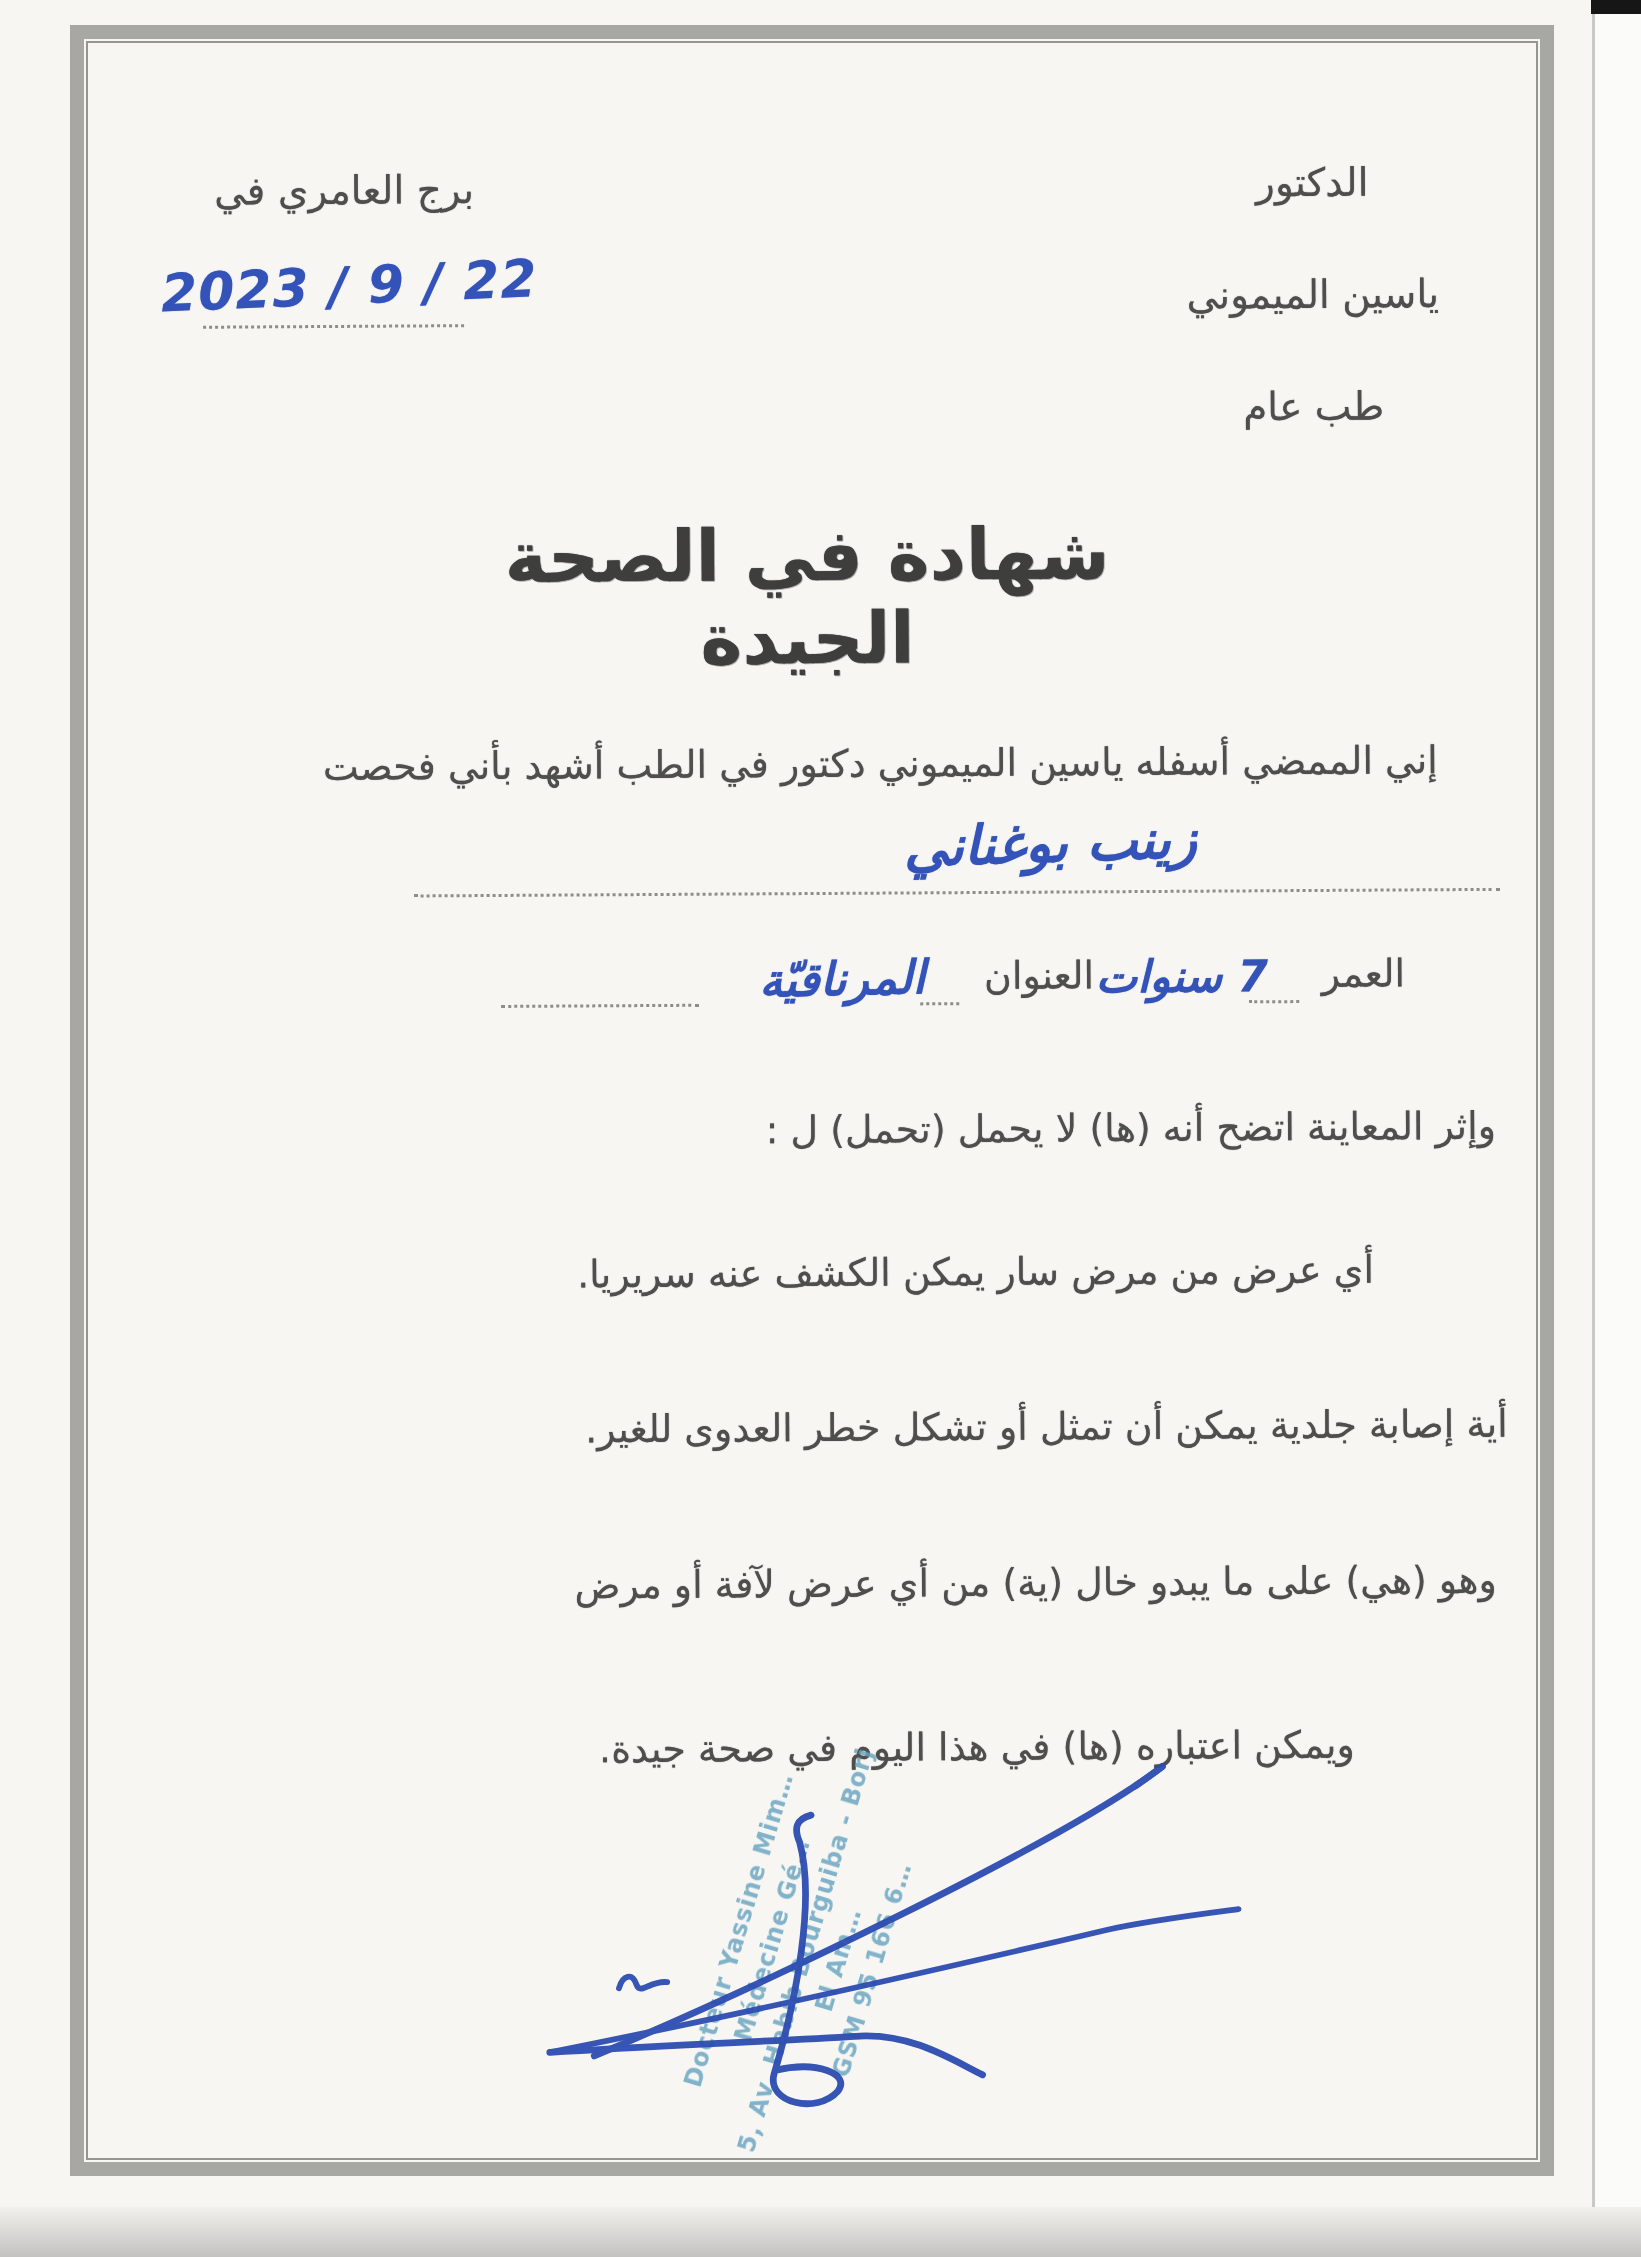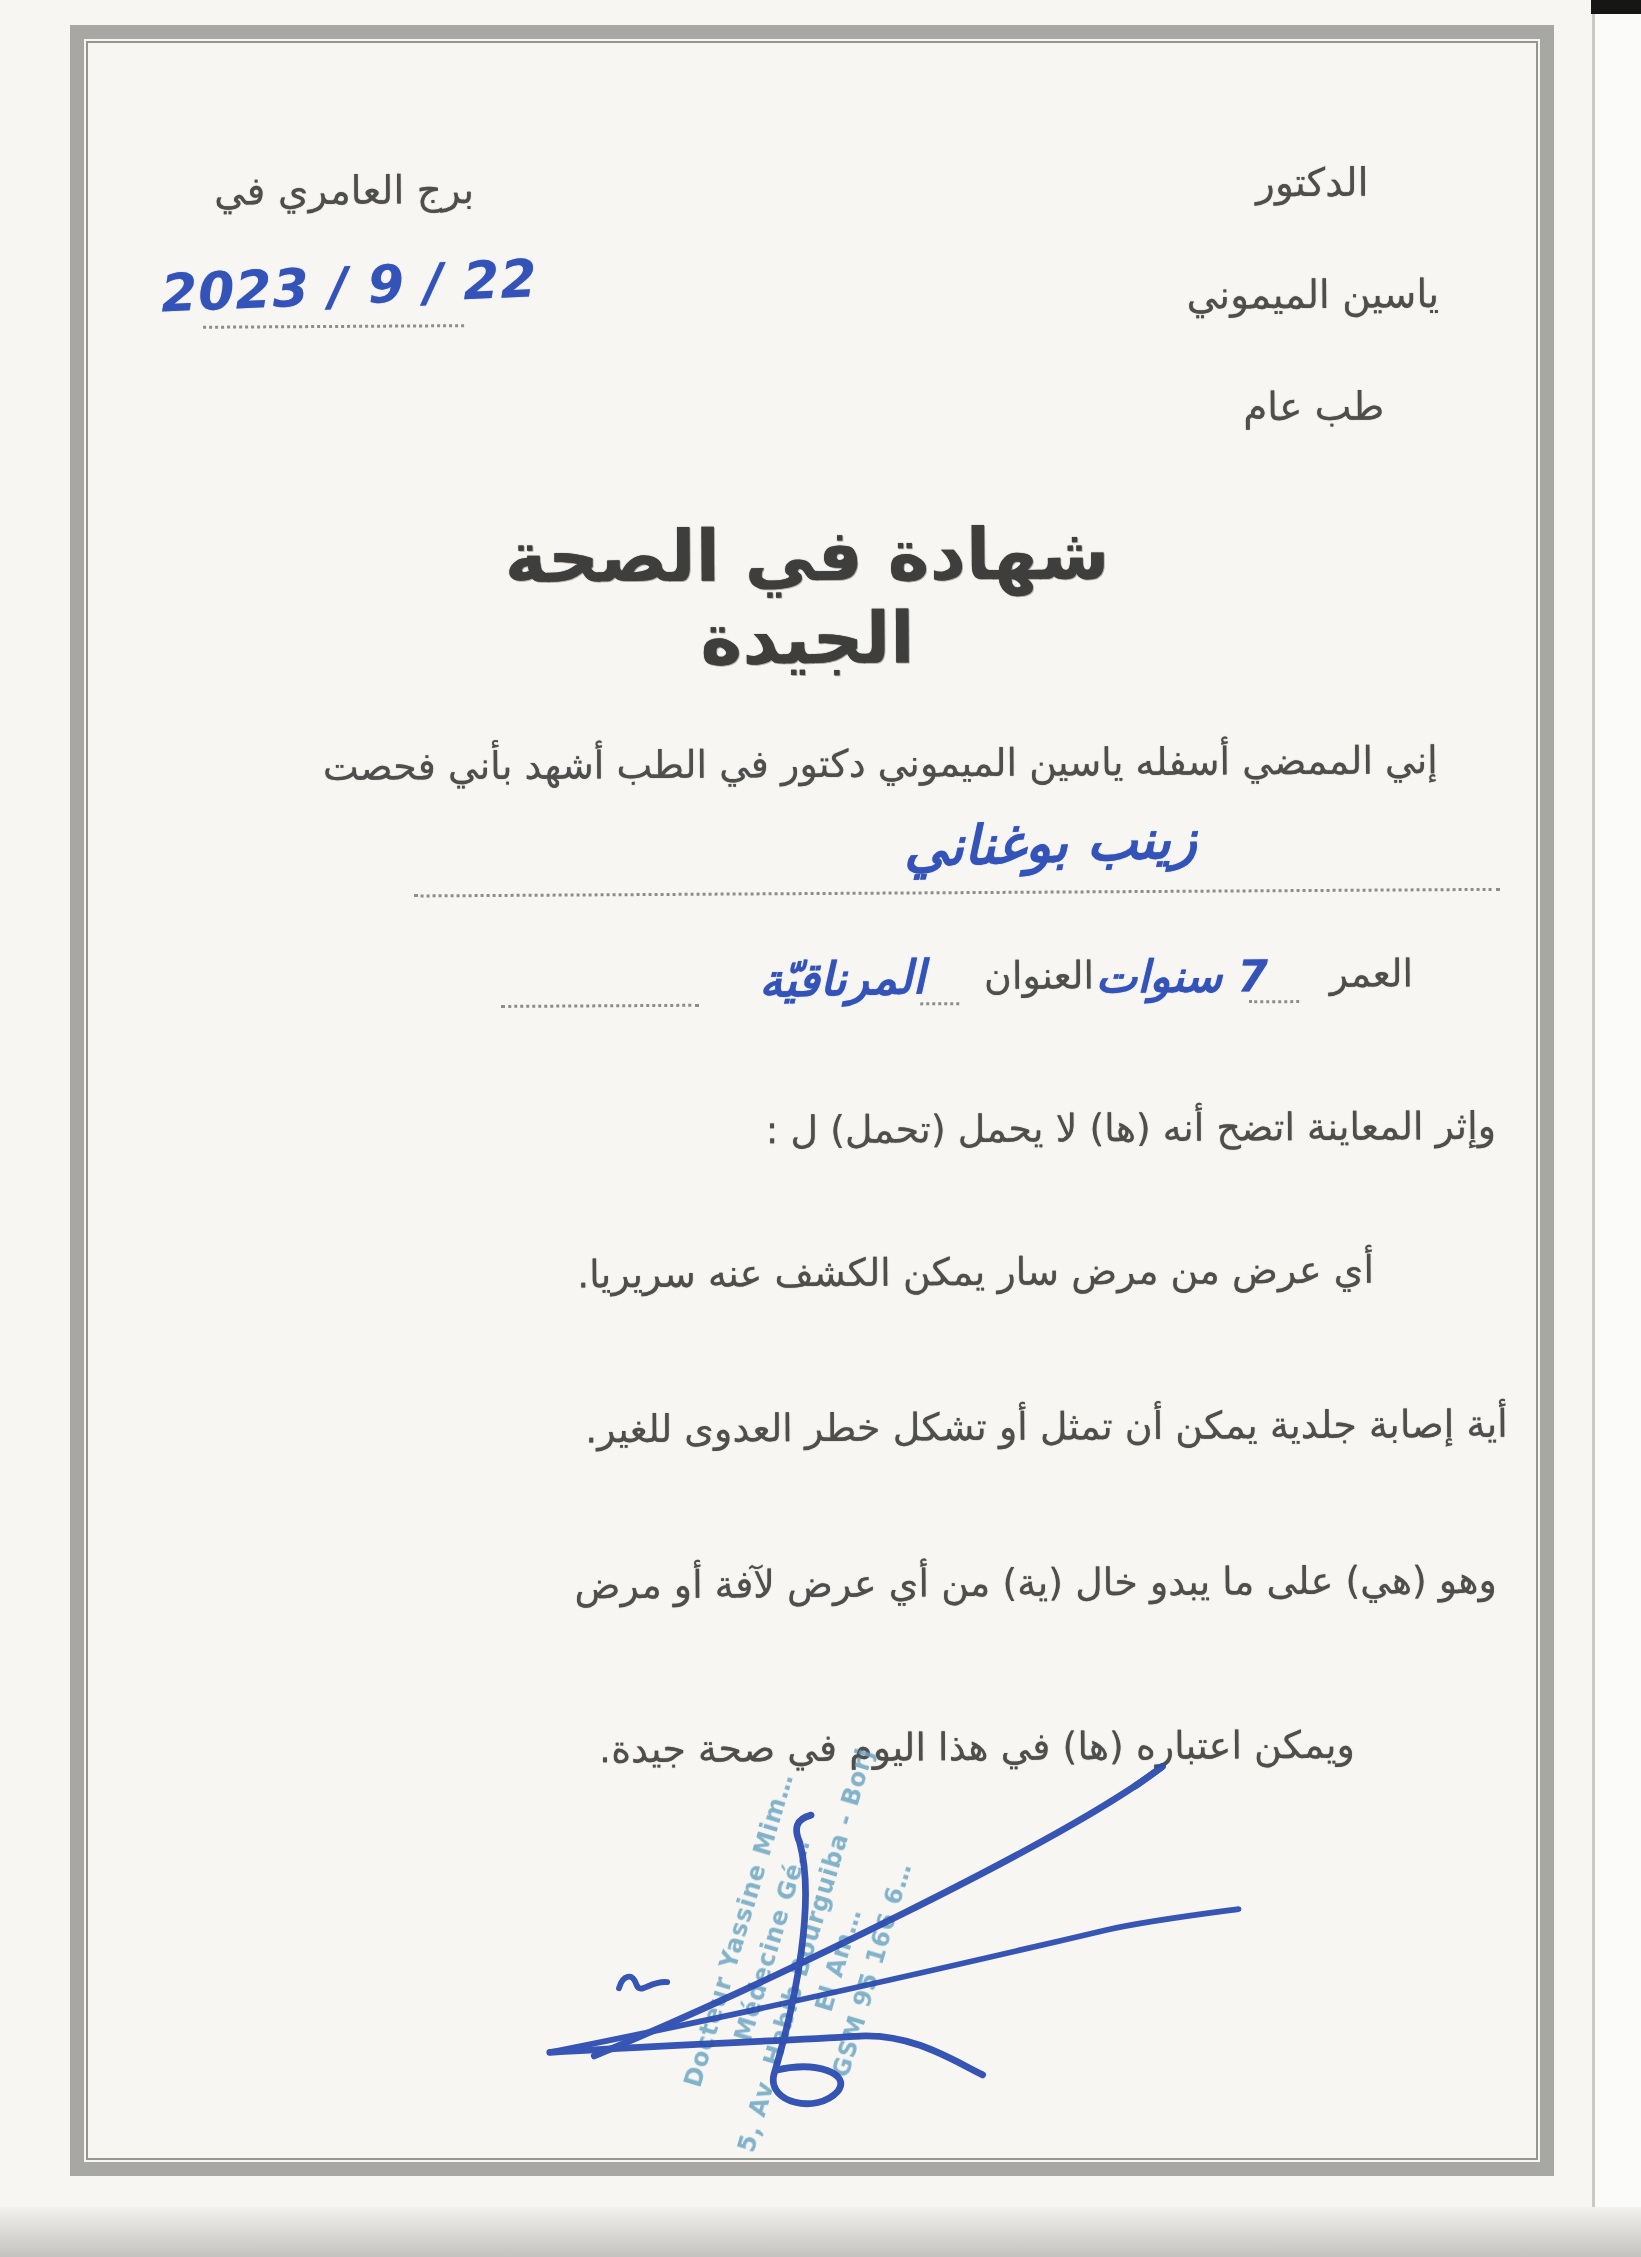--- a/index.html
+++ b/index.html
@@ -66,21 +66,21 @@
     <div class="pos hand" dir="ltr" style="left:166px;top:253px;font-size:52px;color:#3353b8;transform:rotate(-2deg);white-space:nowrap">2023 / 9 / 22</div>
 
     <div class="pos title" style="left:463px;top:514px;width:695px;text-align:center" dir="rtl">شهادة في الصحة الجيدة</div>
 
     <div class="pos printed bodyline" style="right:201px;top:740px" dir="rtl">إني الممضي أسفله ياسين الميموني دكتور في الطب أشهد بأني فحصت</div>
 
     <div class="pos dotline" style="left:415px;top:832px;width:1086px;height:60px"></div>
     <div class="pos hand" dir="rtl" style="left:830px;top:813px;width:444px;text-align:center;font-size:54px;color:#3353b8;transform:rotate(-1.5deg)">زينب بوغناني</div>
 
     <div class="pos" style="left:502px;top:944px;width:912px;height:62px" dir="rtl">
-      <span class="printed bodyline" style="position:absolute;right:0;bottom:3.9px">العمر</span>
+      <span class="printed bodyline" style="position:absolute;right:8px;bottom:3.9px">العمر</span>
       <span class="dotseg" style="position:absolute;right:114px;bottom:0;width:50px"></span>
       <span class="hand" dir="rtl" style="position:absolute;right:145px;bottom:1.9px;font-size:44px;color:#3353b8;white-space:nowrap">7 سنوات</span>
       <span class="printed bodyline" style="position:absolute;right:319px;bottom:3.9px">العنوان</span>
       <span class="dotseg" style="position:absolute;right:454px;bottom:0;width:39px"></span>
       <span class="hand" dir="rtl" style="position:absolute;right:488px;bottom:0;font-size:46px;color:#3353b8;white-space:nowrap;transform:rotate(-1deg)">المرناقيّة</span>
       <span class="dotseg" style="position:absolute;right:714px;left:0;bottom:0"></span>
     </div>
 
     <div class="pos printed bodyline" style="right:145px;top:1106px" dir="rtl">وإثر المعاينة اتضح أنه (ها) لا يحمل (تحمل) ل :</div>
 

